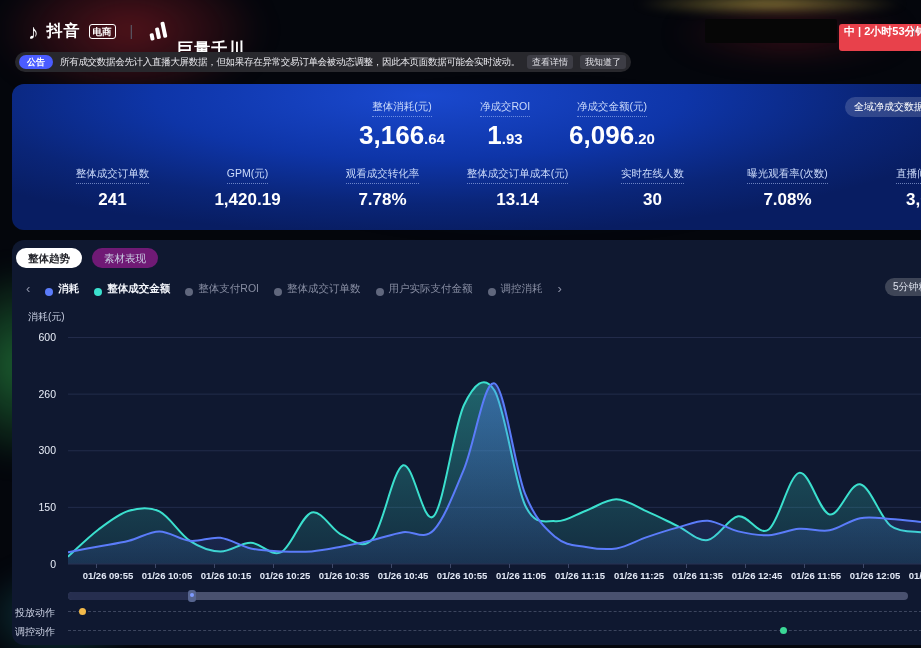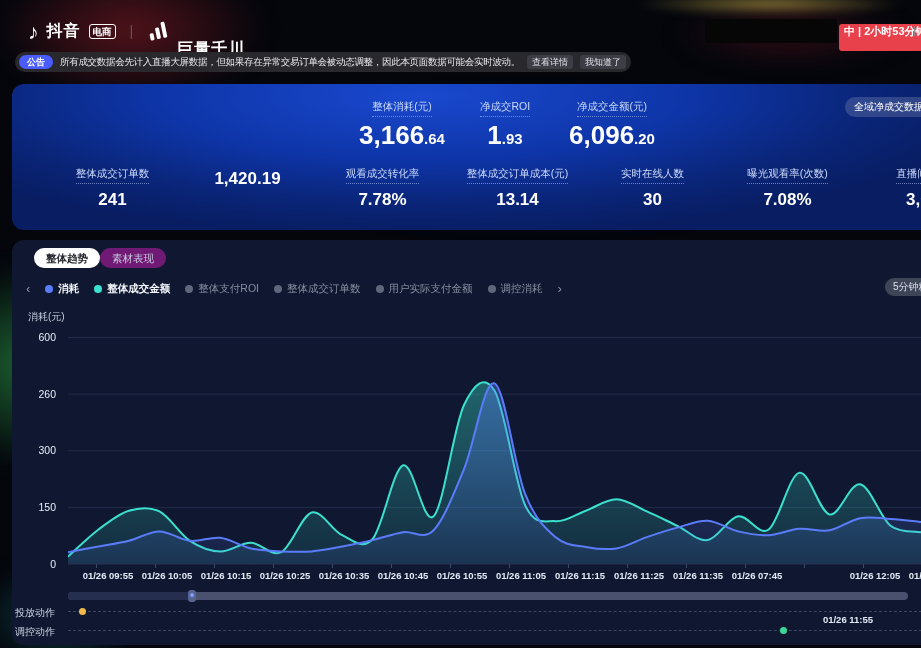--- a/index.html
+++ b/index.html
@@ -37,27 +37,27 @@
   .pm-item{position:absolute;top:12px;transform:translateX(-50%);text-align:center;}
   .m-label{display:inline-block;color:#ccdbfb;font-size:10.5px;border-bottom:1px dotted rgba(190,210,255,.55);padding-bottom:2px;white-space:nowrap;}
   .pm-val{margin-top:4px;color:#fff;font-weight:bold;font-size:26px;line-height:28px;white-space:nowrap;}
   .pm-dec{font-size:15px;}
   .sm-row{position:absolute;left:33px;top:79px;width:960px;display:flex;}
   .sm-item{width:135px;text-align:center;flex:0 0 135px;}
   .sm-val{margin-top:6px;color:#fff;font-weight:bold;font-size:17px;white-space:nowrap;}
 
   
   .cpanel{position:absolute;left:12px;top:240px;width:930px;height:405px;border-radius:12px;background:#0f1830;}
-  .tabs{position:absolute;left:22px;top:8px;display:flex;}
+  .tabs{position:absolute;left:4px;top:8px;display:flex;gap:10px;}
   .tab{height:20px;line-height:20px;border-radius:10px;padding:0 12px;font-size:10.5px;cursor:pointer;white-space:nowrap;}
   .tab.active{background:#fff;color:#23242a;font-weight:bold;}
   .tab.inactive{background:#701a75;color:#c9cee2;}
   .legend{position:absolute;left:14px;top:42px;display:flex;align-items:center;gap:15px;height:14px;}
   .lg-chevron{color:#8b90a5;font-size:13px;cursor:pointer;line-height:12px;}
-  .lg-item{display:flex;align-items:center;gap:5px;cursor:pointer;white-space:nowrap;}
+  .lg-item{display:flex;align-items:flex-end;gap:5px;cursor:pointer;white-space:nowrap;}
   .lg-dot{width:8px;height:8px;border-radius:50%;}
   .lg-label{font-size:10.5px;}
   .lg-item.on .lg-label{color:#f2f4fa;font-weight:bold;}
   .lg-item.off .lg-label{color:#878da2;}
   .gran-pill{position:absolute;left:873px;top:38px;height:18px;line-height:18px;border-radius:9px;background:#3e4557;color:#dde1ec;font-size:10px;padding:0 8px;white-space:nowrap;cursor:pointer;}
 
   .ylabel-title{position:absolute;left:16px;top:70px;color:#c8cfe2;font-size:10px;white-space:nowrap;}
   .ytick{position:absolute;width:32px;text-align:right;color:#e8edf8;font-size:10.5px;}
   .chart-svg{position:absolute;left:56px;top:97px;}
   .xtick-mark{position:absolute;width:1px;height:4px;background:#3e4868;top:324px;}
@@ -126,20 +126,21 @@
           <div><span class="m-label">净成交金额(元)</span></div>
           <div class="pm-val"><span>6,096</span><span class="pm-dec">.20</span></div>
         </div>
       </div>
     <div class="sm-row" id="secondary-row">
         <div class="sm-item">
           <div><span class="m-label">整体成交订单数</span></div>
           <div class="sm-val">241</div>
         </div>
         <div class="sm-item">
+          <div><span class="m-label">GPM(元)</span></div>
           <div class="sm-val">1,420.19</div>
         </div>
         <div class="sm-item">
           <div><span class="m-label">观看成交转化率</span></div>
           <div class="sm-val">7.78%</div>
         </div>
         <div class="sm-item">
           <div><span class="m-label">整体成交订单成本(元)</span></div>
           <div class="sm-val">13.14</div>
         </div>
@@ -238,23 +239,23 @@
         <div class="xlabel" style="left: 438px;">01/26 10:55</div>
         <div class="xtick-mark" style="left: 497px;"></div>
         <div class="xlabel" style="left: 497px;">01/26 11:05</div>
         <div class="xtick-mark" style="left: 556px;"></div>
         <div class="xlabel" style="left: 556px;">01/26 11:15</div>
         <div class="xtick-mark" style="left: 615px;"></div>
         <div class="xlabel" style="left: 615px;">01/26 11:25</div>
         <div class="xtick-mark" style="left: 674px;"></div>
         <div class="xlabel" style="left: 674px;">01/26 11:35</div>
         <div class="xtick-mark" style="left: 733px;"></div>
-        <div class="xlabel" style="left: 733px;">01/26 07:45</div>
+        <div class="xlabel" style="left: 733px;">01/26 12:45</div>
         <div class="xtick-mark" style="left: 792px;"></div>
-        <div class="xlabel" style="left: 824px; margin-top: 44px;">01/26 11:55</div>
+        <div class="xlabel" style="left: 792px;">01/26 11:55</div>
         <div class="xtick-mark" style="left: 851px;"></div>
         <div class="xlabel" style="left: 851px;">01/26 12:05</div>
         <div class="xlabel" style="left: 910px;">01/26 12:15</div>
       </div>
     <div class="slider" id="slider">
       <div class="slider-left" style="width: 124px;"></div>
       <div class="slider-handle" style="left: 120px;"></div>
     </div>
     <div id="actions">
         <div class="action-label" style="top: 366px;">投放动作</div>

